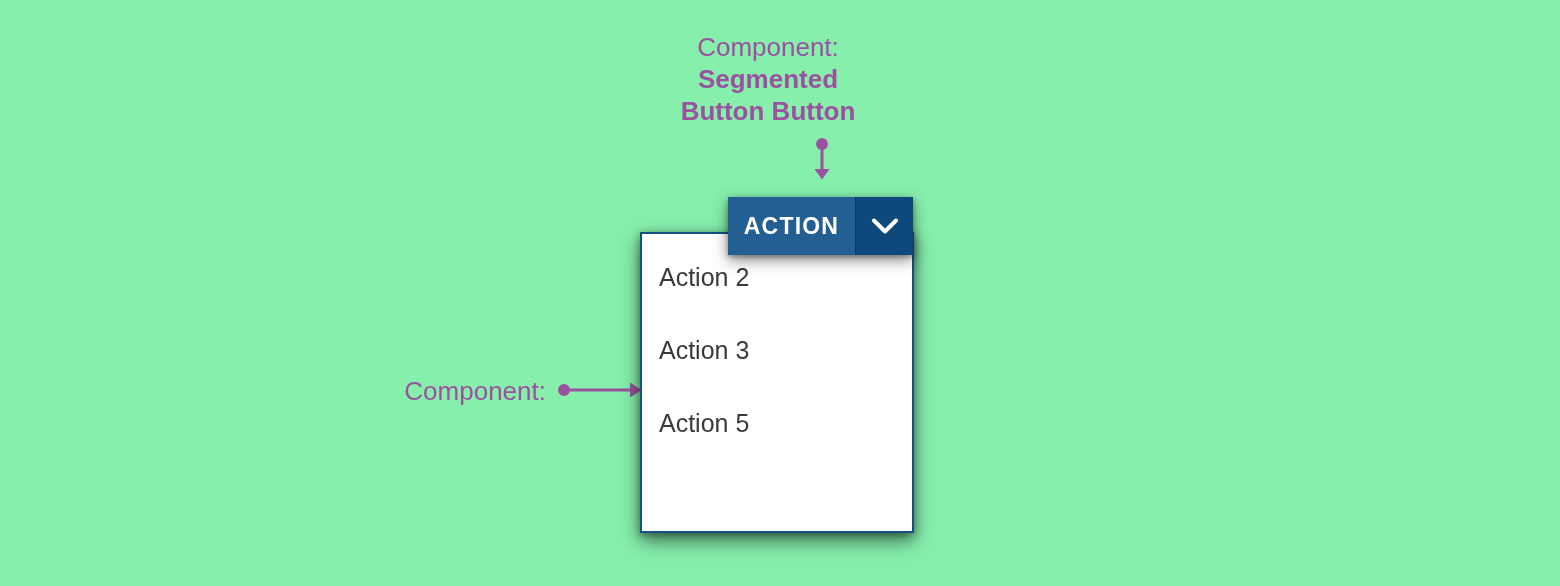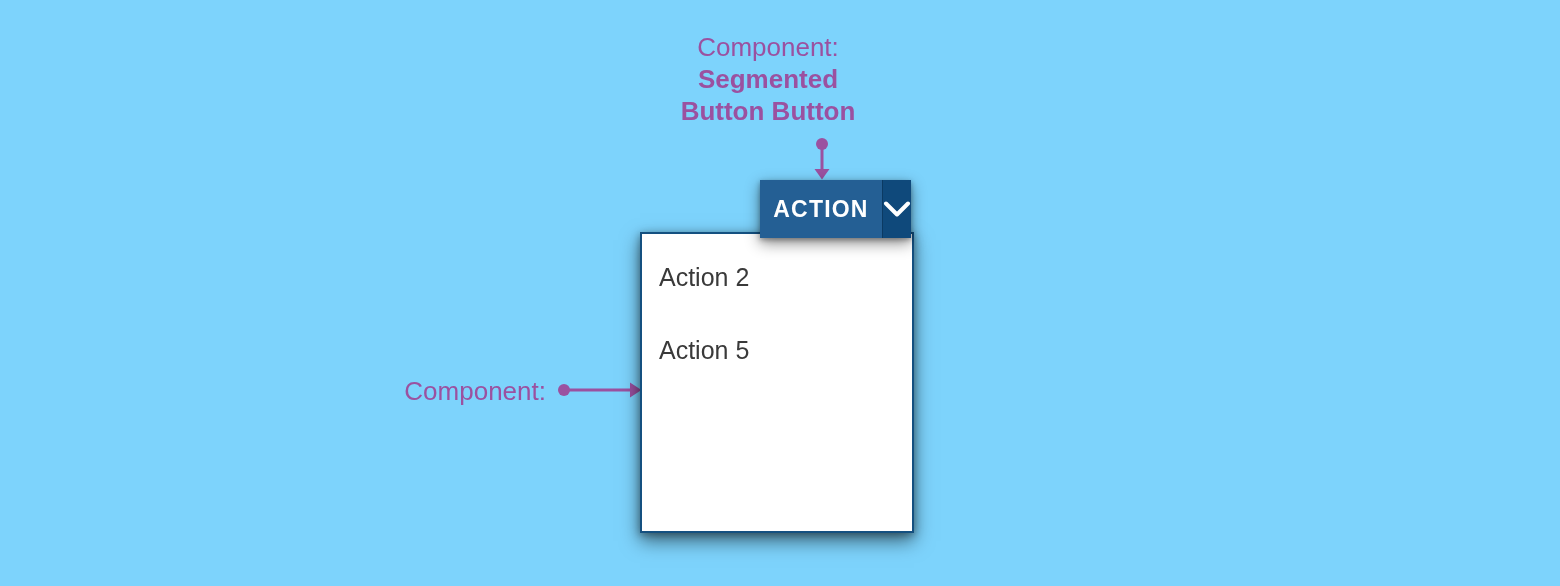--- a/index.html
+++ b/index.html
@@ -5,21 +5,21 @@
   html, body {
     margin: 0;
     padding: 0;
     background: #ffffff;
     font-family: "Liberation Sans", "DejaVu Sans", sans-serif;
   }
   .canvas {
     position: relative;
     width: 1560px;
     height: 586px;
-    background: #7dd3fc;
+    background: #86efac;
     overflow: hidden;
   }
 
   
   .anno {
     position: absolute;
     color: #9B51A0;
     font-size: 26px;
     line-height: 32px;
   }
@@ -37,27 +37,26 @@
     text-align: right;
   }
   .connector {
     position: absolute;
   }
 
   
   .segmented-button {
     position: absolute;
     left: 728px;
-    top: 180px;
-    width: 151px;
+    top: 197px;
+    width: 185px;
     height: 58px;
     display: flex;
     z-index: 3;
     box-shadow: 0 5px 14px rgba(0,0,0,0.45), 0 2px 5px rgba(0,0,0,0.30);
-    margin-left: 32px;
   }
   .seg-action {
     width: 127px;
     height: 100%;
     background: #245F94;
     color: #ffffff;
     border: none;
     display: flex;
     align-items: center;
     justify-content: center;
@@ -138,16 +137,17 @@
     <button class="seg-action">ACTION</button>
     <button class="seg-caret">
       <svg width="28" height="17" viewBox="0 0 28 17">
         <polyline points="3,2.5 14,13.5 25,2.5" fill="none" stroke="#ffffff" stroke-width="4" stroke-linecap="round" stroke-linejoin="round"></polyline>
       </svg>
     </button>
   </div>
 
   <div class="dropdown-menu">
     <div class="menu-item">Action 2</div>
+    <div class="menu-item">Action 3</div>
     <div class="menu-item">Action 5</div>
   </div>
 
 </div>
 
 </body></html>

